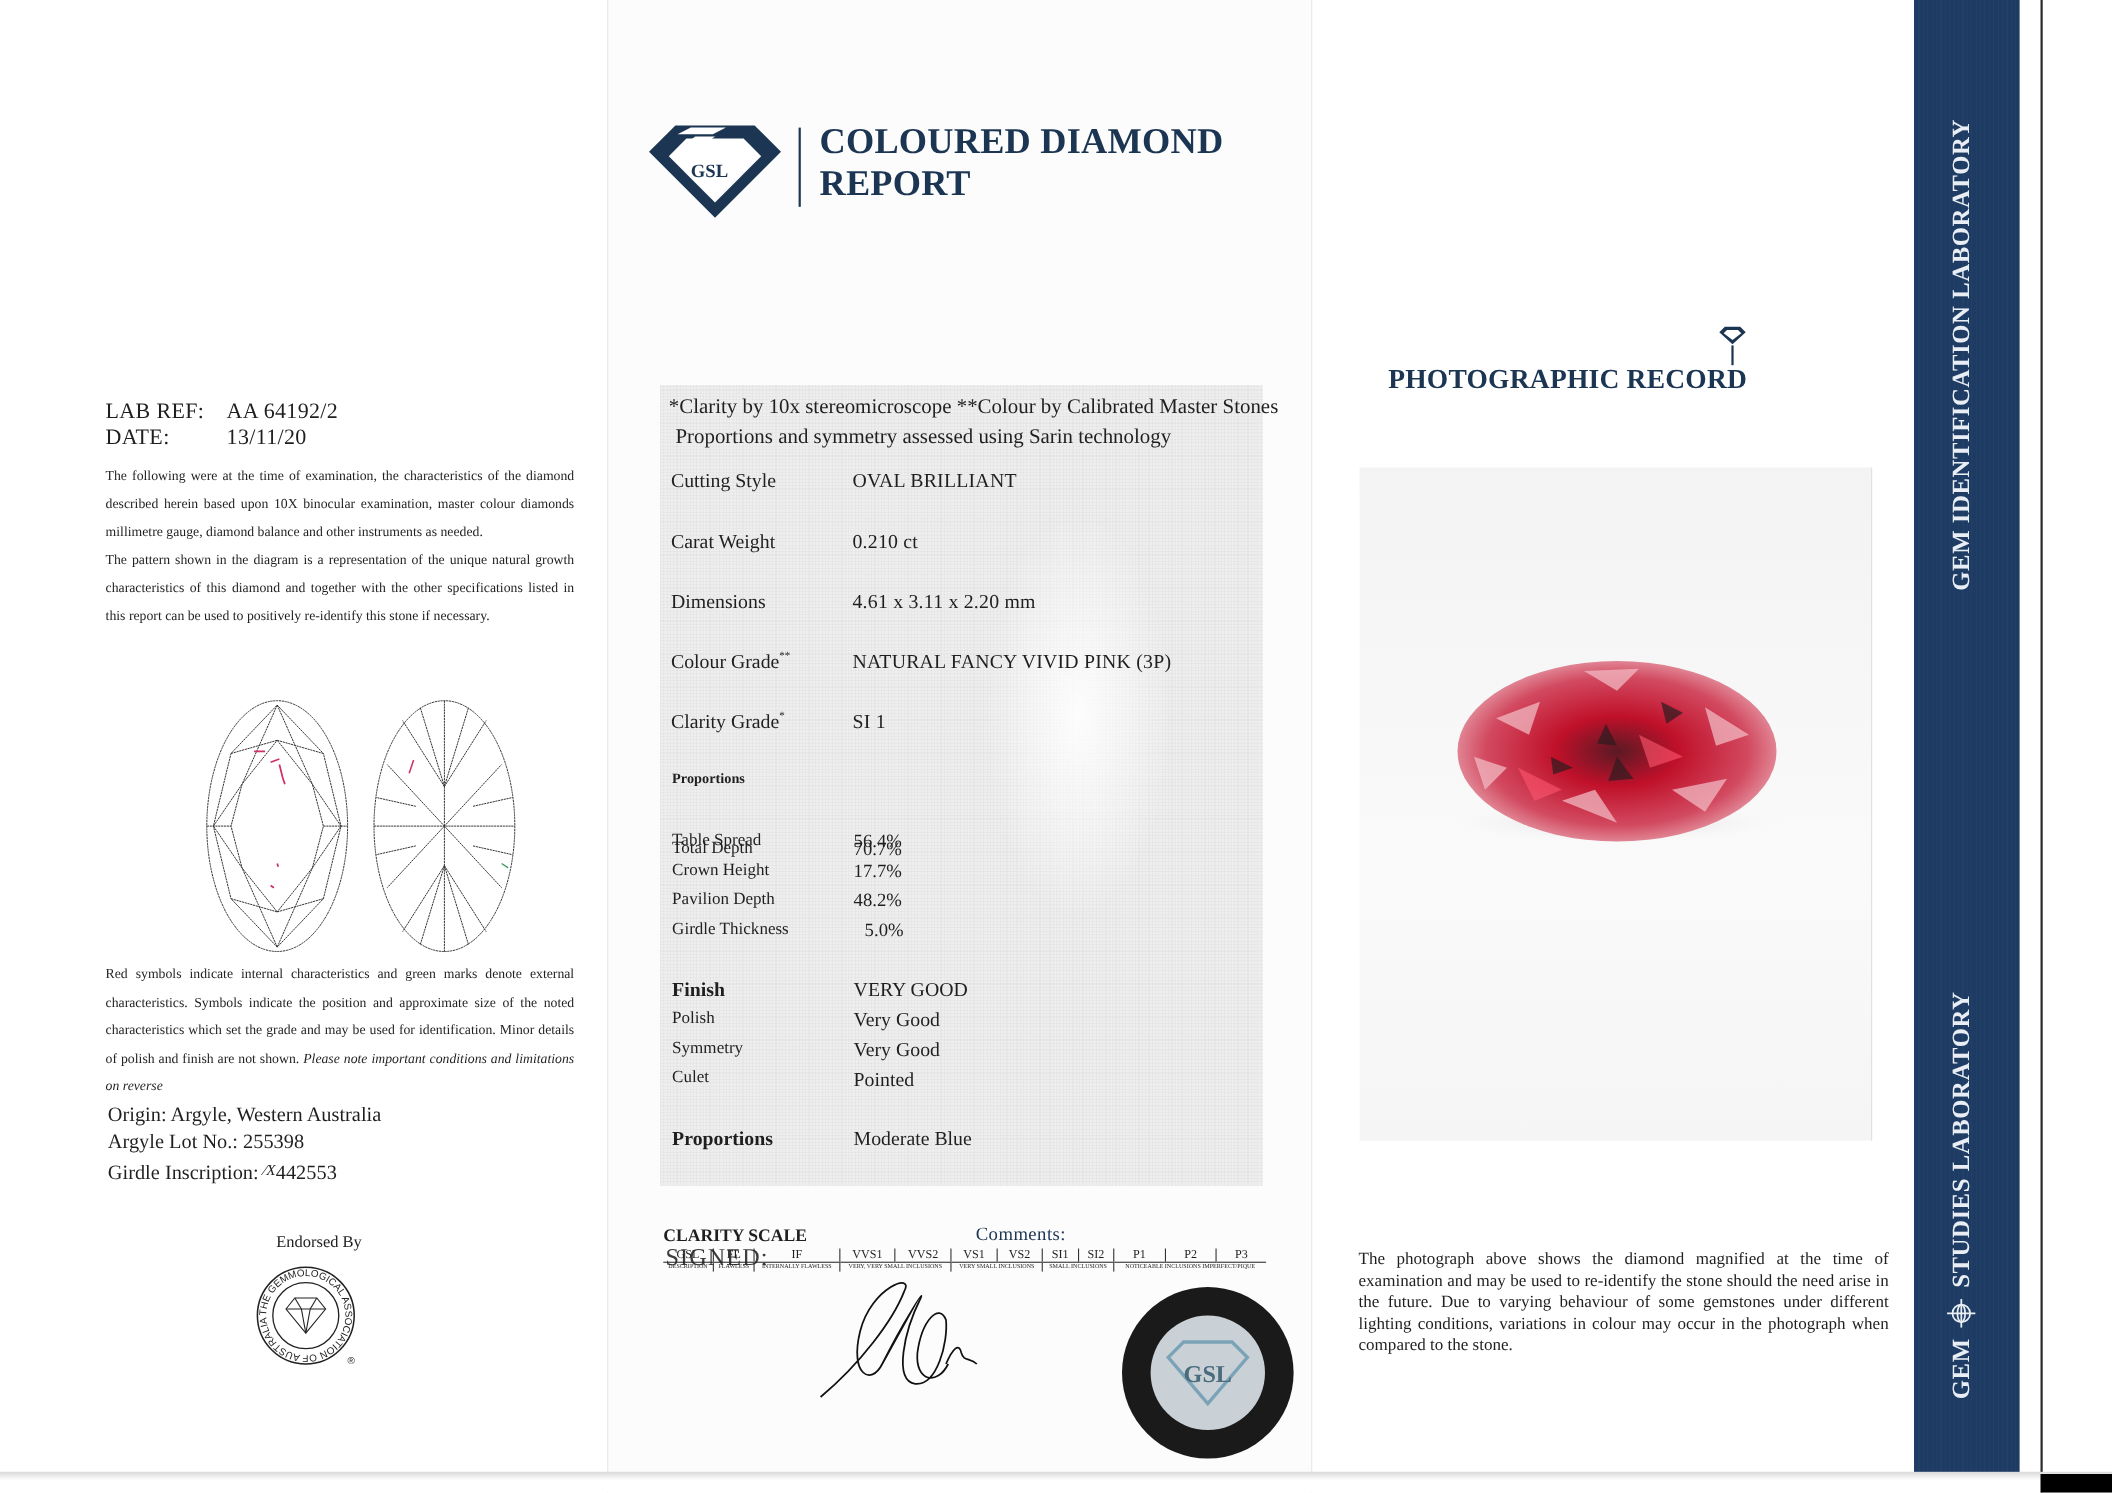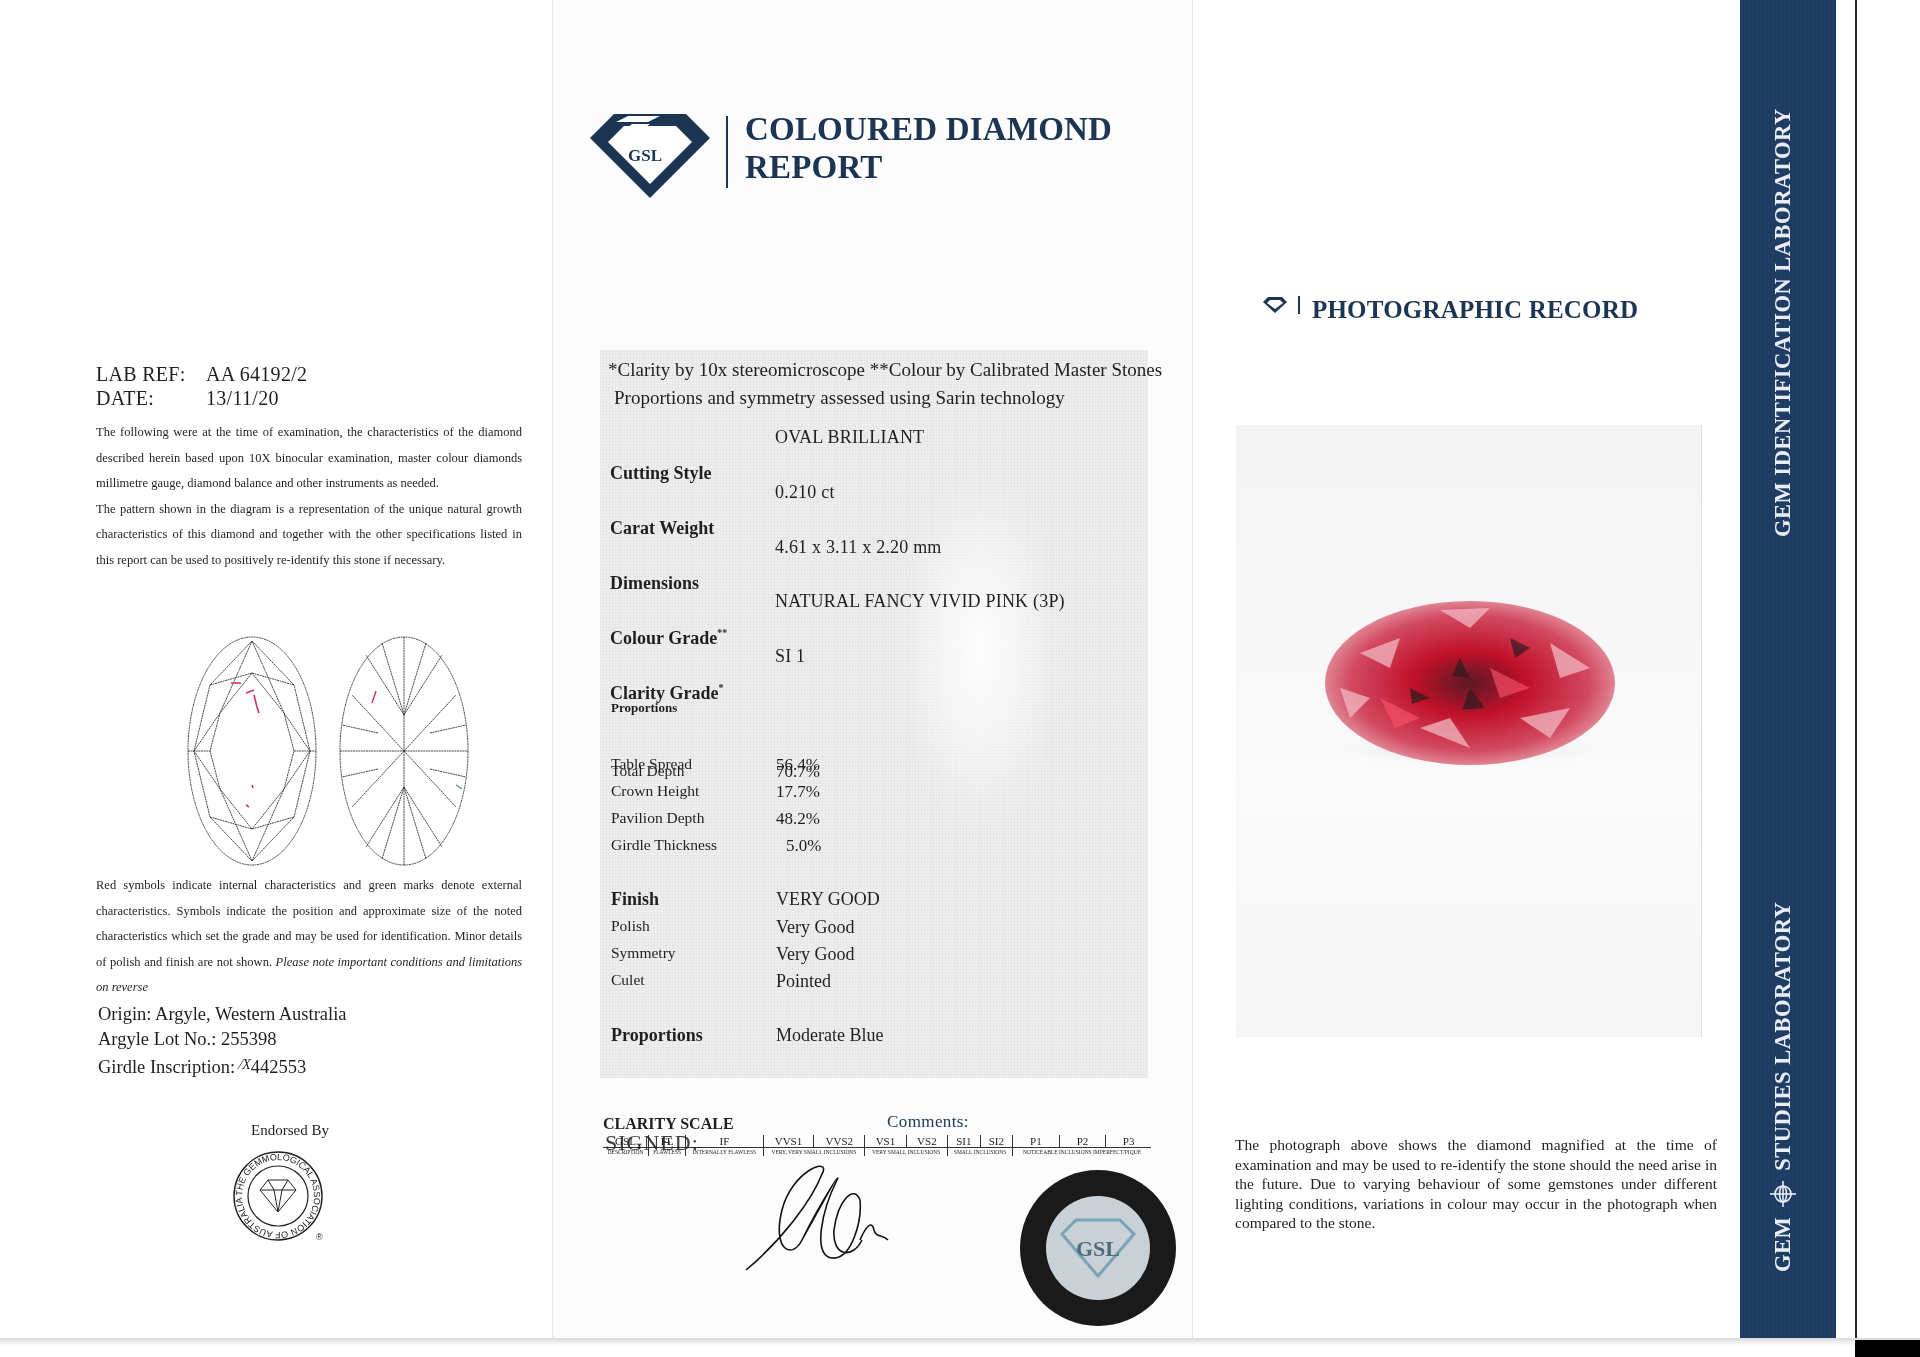--- a/index.html
+++ b/index.html
@@ -39,42 +39,42 @@
   .title { position:absolute; left:745px; top:110px; font-weight:bold; font-size:33px; line-height:38px; color:#1b3552; letter-spacing:0.2px; }
   .specs-bg { position:absolute; left:600px; top:350px; width:548px; height:728px;
      background:
        radial-gradient(ellipse 120px 260px at 380px 300px, rgba(255,255,255,0.9), rgba(255,255,255,0) 70%),
        repeating-linear-gradient(0deg, rgba(0,0,0,0.025) 0 1px, transparent 1px 3px),
        repeating-linear-gradient(90deg, rgba(0,0,0,0.025) 0 1px, transparent 1px 3px),
        #eeeeee; }
   .footnote { position:absolute; left:608px; top:356px; font-size:19px; line-height:28px; }
   .footnote .l2 { padding-left:6px; }
   .spec-row { position:absolute; left:610px; font-size:18px; display:flex; }
-  .spec-row .k { width:165px; font-weight:bold;margin-top:36px; }
+  .spec-row .k { width:165px; font-weight:normal; }
   .spec-row .v { font-size:18px; letter-spacing:0.2px;}
   .spec-row sup { font-size:10px; vertical-align:8px; }
   .sub-head { position:absolute; left:611px; font-size:13px; font-weight:bold; }
   .sub-row { position:absolute; left:611px; font-size:15.5px; display:flex; }
   .sub-row .k { width:165px; }
   .sub-row .v { font-size:17px; }
   .sub-row .v.pad { padding-left:10px; }
 
   .clarity { position:absolute; left:603px; top:1115px; width:548px; }
   .clarity .hdr { font-weight:bold; font-size:16px; }
   .clarity table { border-collapse:collapse; width:548px; margin-top:2px; }
   .clarity td { font-size:10px; text-align:center; padding:0 2px; line-height:12px; }
   .clarity .top td { font-size:11px; border-bottom:1px solid #333; }
   .clarity .bot td { font-size:5.5px; line-height:7px; vertical-align:top; padding-top:1px; }
   .clarity .sep { border-left:1.5px solid #333; }
   .signed { position:absolute; left:605px; top:1130px; font-size:22px; letter-spacing:1px; opacity:0.88; color:#222;}
   .signature { position:absolute; left:742px; top:1160px; }
   .gsl-seal { position:absolute; left:1018px; top:1168px; }
 
   
-  .photo-title { position:absolute; left:1262px; top:296px; font-weight:bold; font-size:25px; color:#1b3552; letter-spacing:0.2px; display:flex; align-items:flex-start; }
+  .photo-title { position:absolute; left:1262px; top:296px; font-weight:bold; font-size:25px; color:#1b3552; letter-spacing:0.2px; display:flex; align-items:flex-end;flex-direction:column; }
   .photo-title .bar { display:inline-block; width:2px; height:18px; background:#1b3552; margin:0 12px 0 10px; }
   .photo-frame { position:absolute; left:1236px; top:425px; width:465px; height:612px;
      background:linear-gradient(180deg,#f3f3f3,#fafafa 60%,#f5f5f5); border-right:1px solid #dedede; }
   .gem { position:absolute; left:1320px; top:598px; }
   .photo-caption { position:absolute; left:1235px; top:1135px; width:482px; font-size:15.5px; line-height:19.5px; text-align:justify; }
 
   
   .spine { position:absolute; left:1740px; top:0; width:96px; height:1340px; background:#1d3b63;
      background-image:repeating-linear-gradient(90deg, rgba(255,255,255,0.025) 0 1px, transparent 1px 4px); }
   .spine-text { position:absolute; color:#e9eef4; font-weight:bold; font-size:22.5px; letter-spacing:0.5px; white-space:nowrap;

